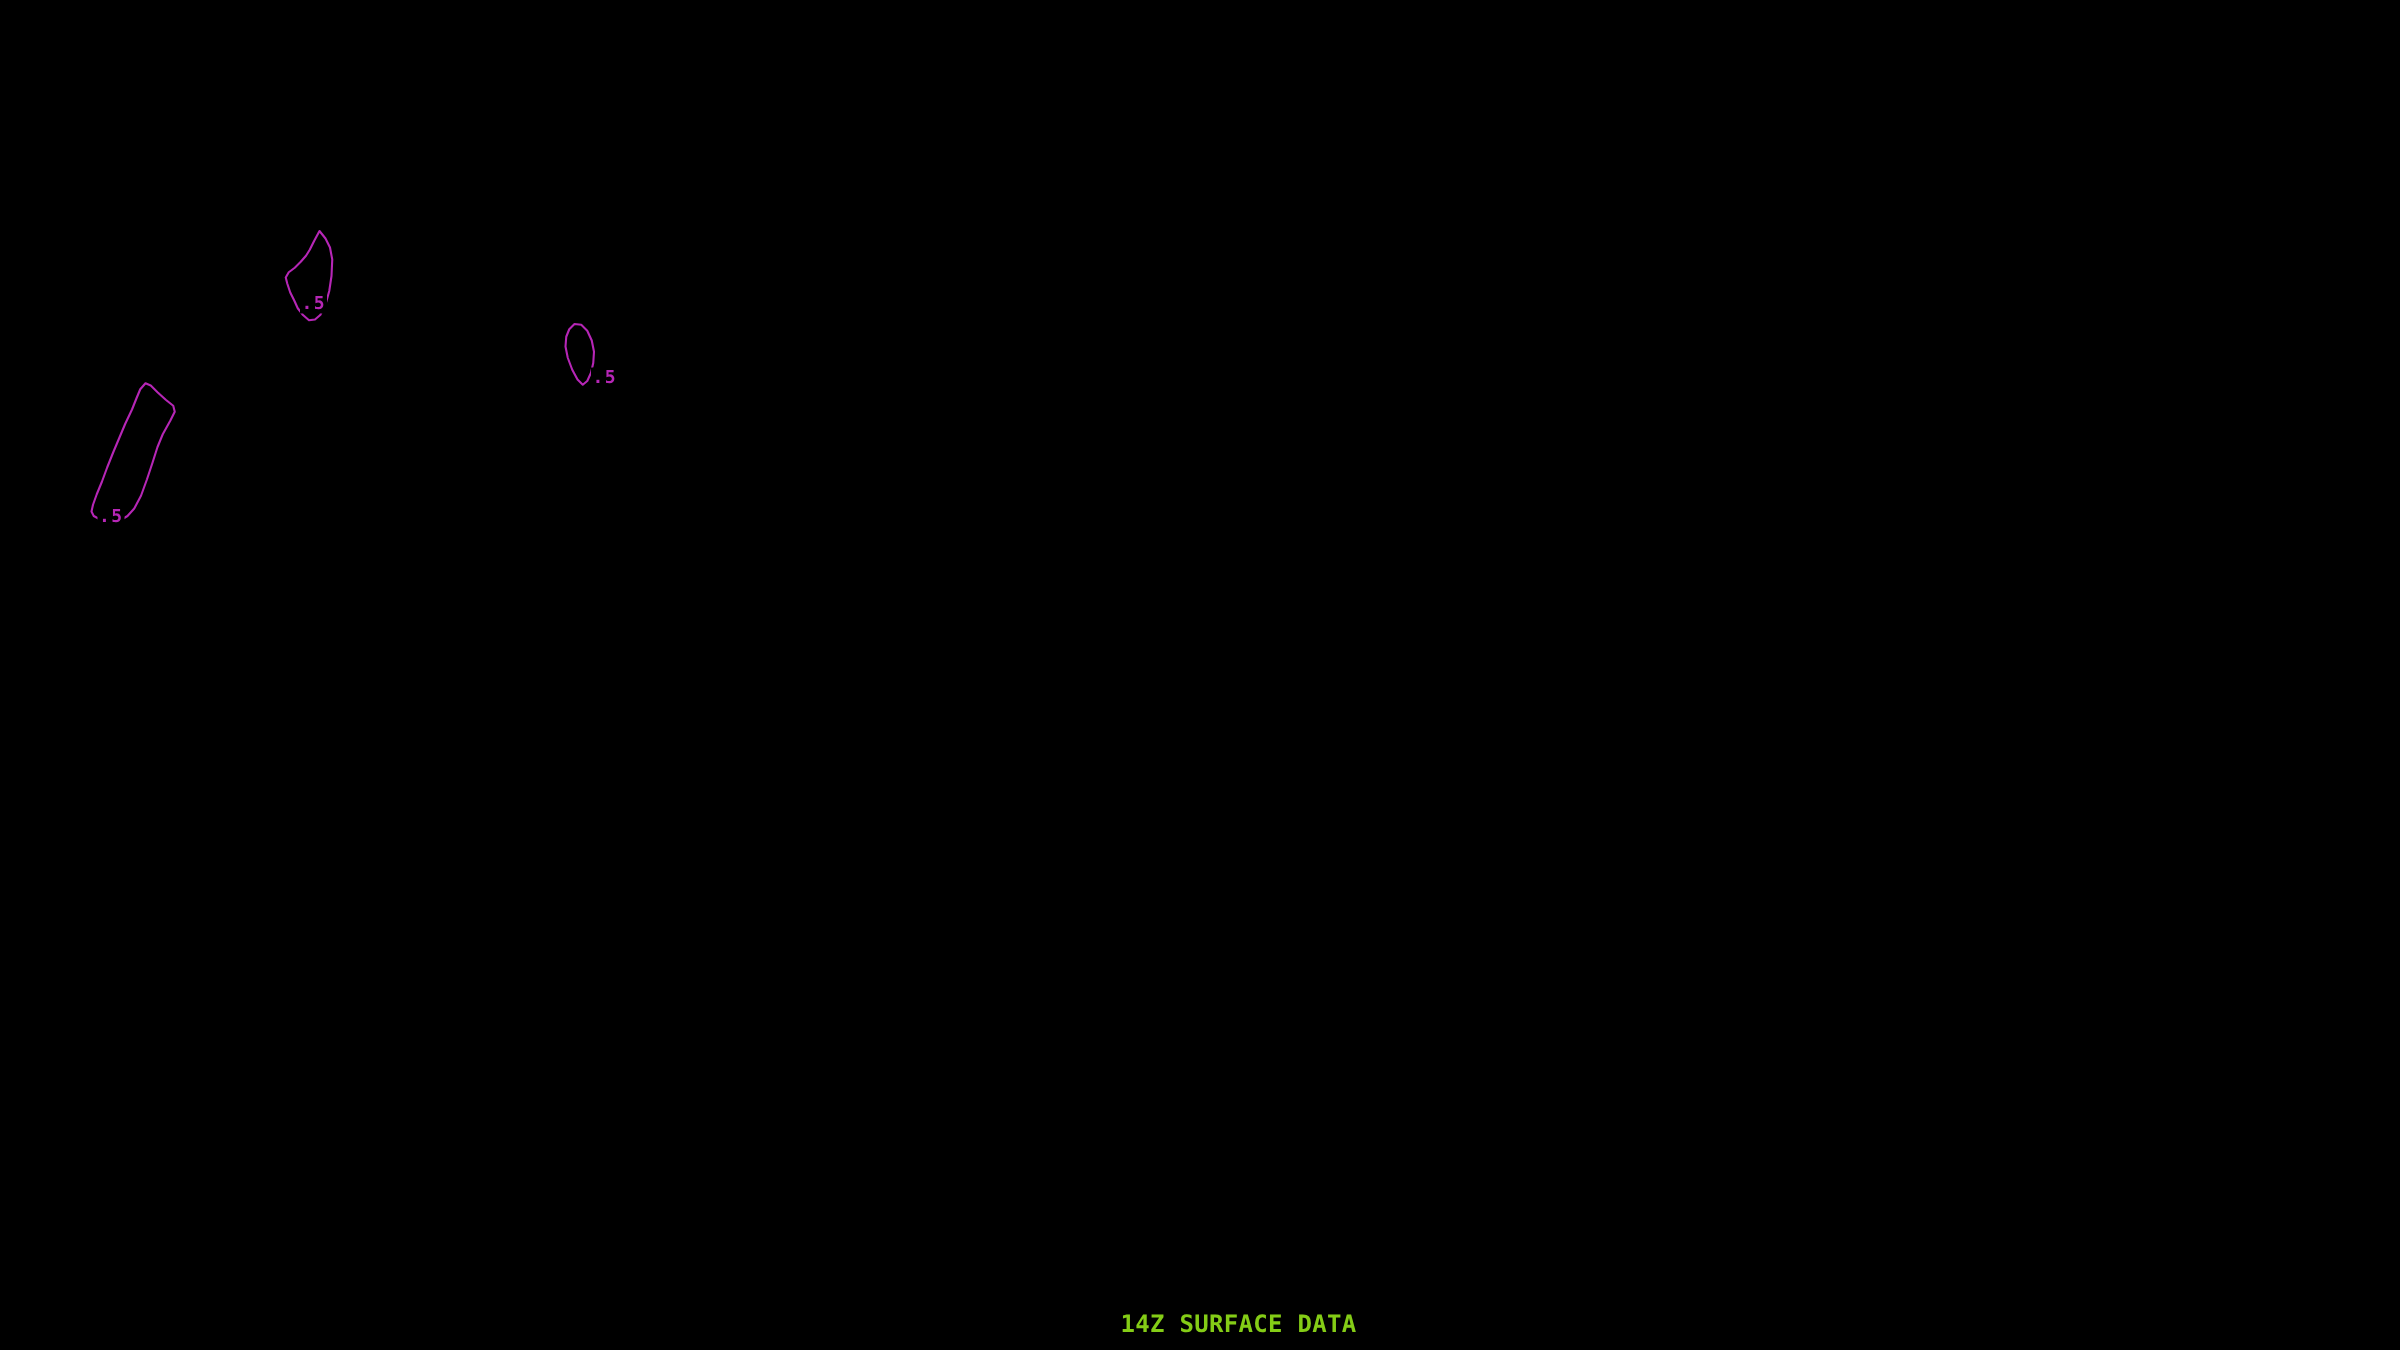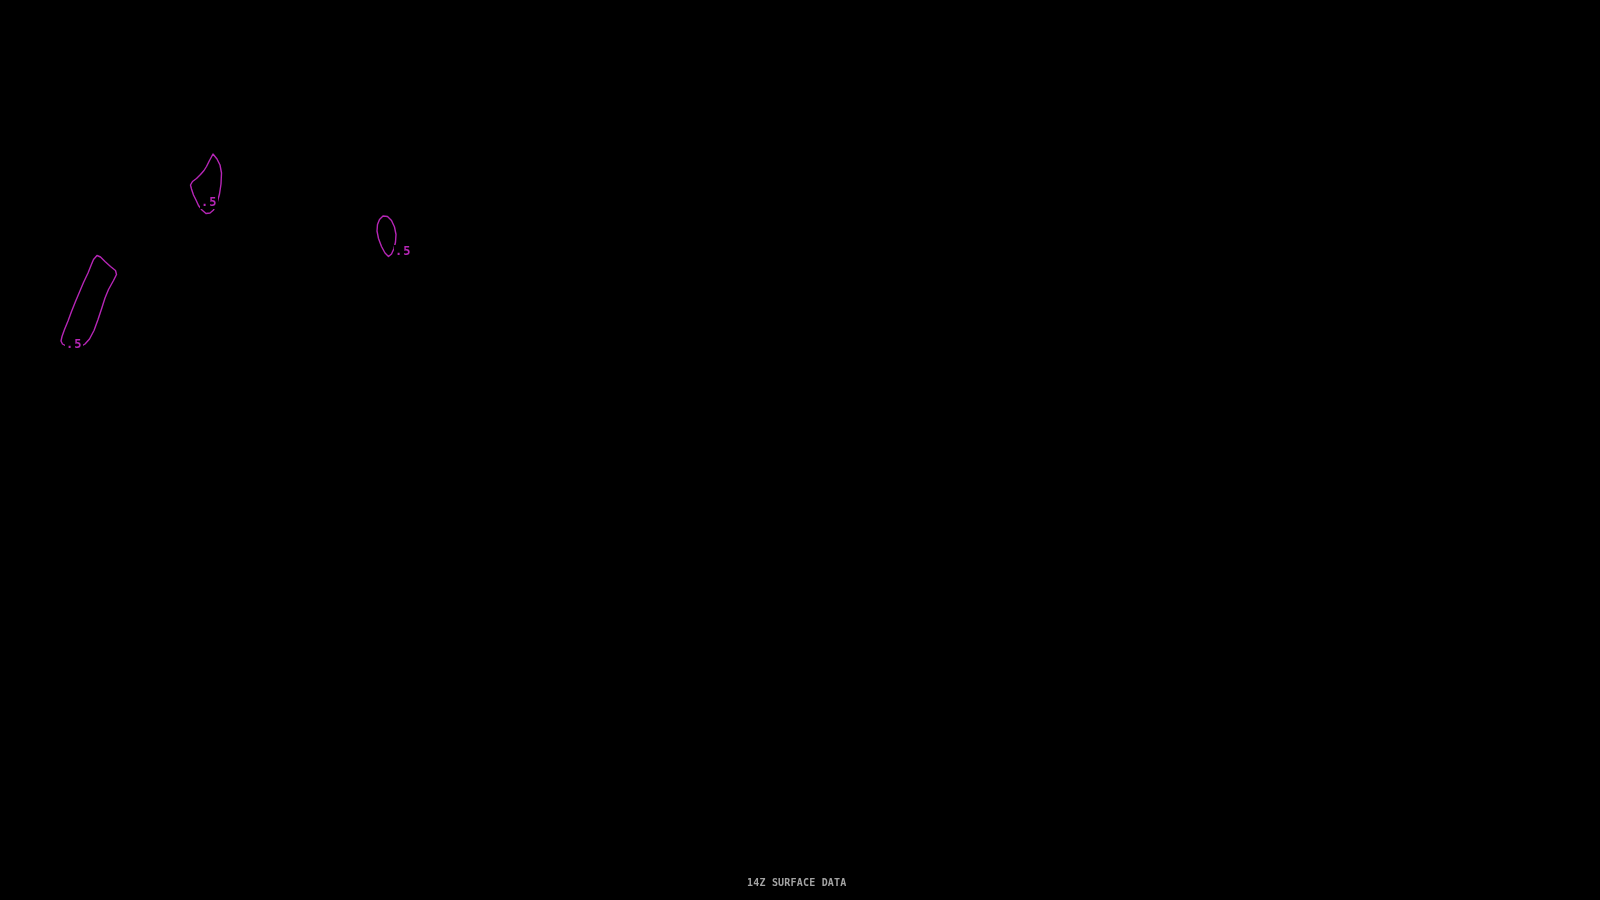--- a/index.html
+++ b/index.html
@@ -40,23 +40,23 @@
     font-weight: bold;
     line-height: 13px;
     letter-spacing: 1px;
     padding: 0 1px;
     white-space: pre;
   }
   .product-title {
     position: absolute;
     left: 747px;
     top: 876px;
-    color: #a3a3a3;
+    color: #84cc16;
     font-family: "DejaVu Sans Mono", monospace;
-    font-size: 10px;
+    font-size: 16px;
     font-weight: bold;
     line-height: 13px;
     letter-spacing: 0.2px;
     white-space: pre;
   }
 </style>
 </head>
 <body>
 
 <div class="screen">

